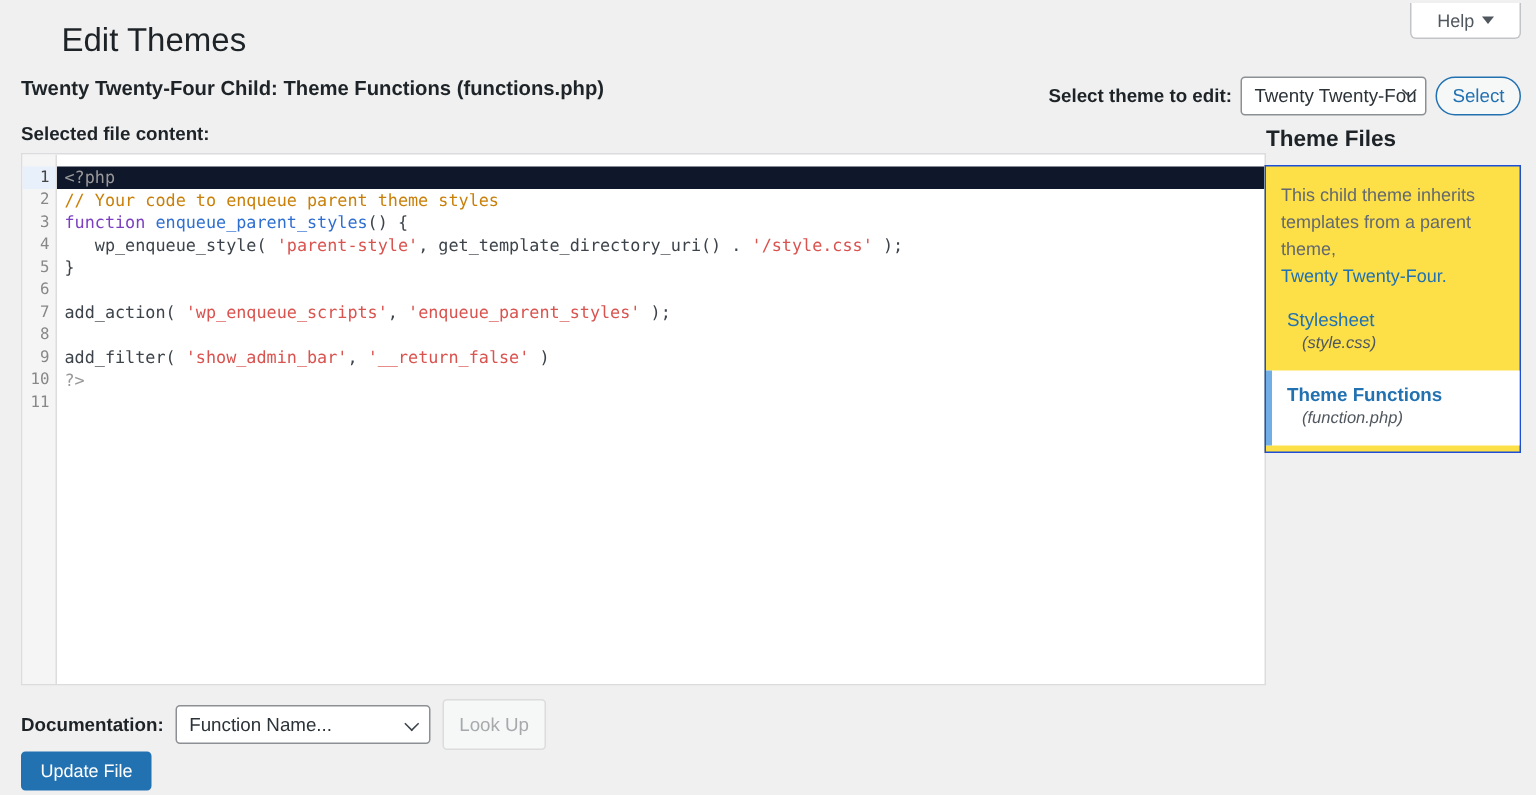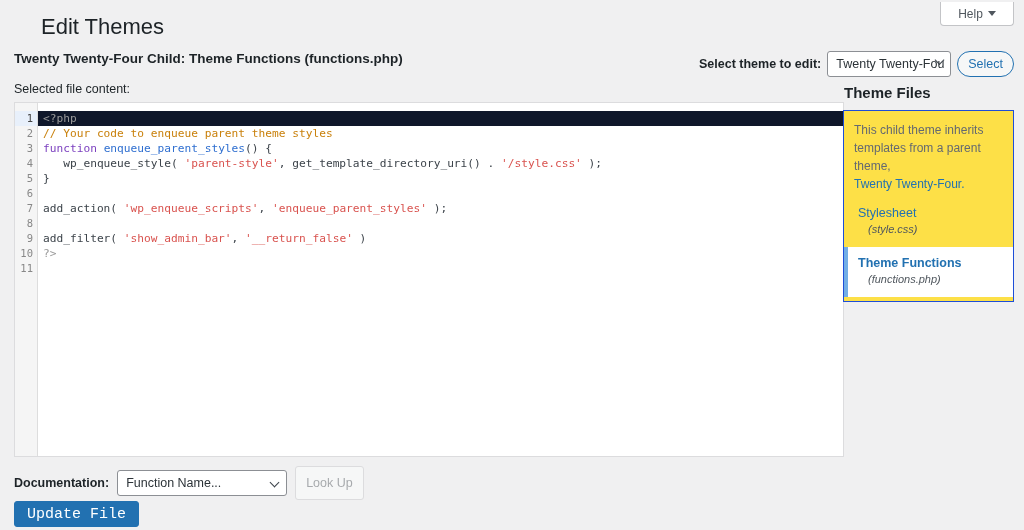--- a/index.html
+++ b/index.html
@@ -48,21 +48,21 @@
     position: absolute;
     left: 14px; top: 51px;
     font-size: 13.5px;
     font-weight: 700;
     color: #1d2327;
   }
   .selected-label {
     position: absolute;
     left: 14px; top: 82px;
     font-size: 12.5px;
-    font-weight: 400;
+    font-weight: 700;
     color: #1d2327;
   }
 
   
   .theme-select-row {
     position: absolute;
     right: 10px; top: 51px;
     display: flex;
     align-items: center;
     gap: 6px;
@@ -254,22 +254,22 @@
   }
   .btn-primary {
     position: absolute;
     left: 14px; top: 501px;
     height: 26px;
     padding: 4px 12px;
     background: #2271b1;
     border: 1px solid #2271b1;
     border-radius: 3px;
     color: #fff;
-    font-size: 15px;
-    font-family: Liberation Mono, monospace;
+    font-size: 12px;
+    font-family: Liberation Sans, sans-serif;
     display: flex; align-items: center;
     cursor: pointer;
   }
 </style>
 </head>
 <body>
 
 <div class="help-tab">
   <span>Help</span>
   <span class="caret-down"></span>
@@ -324,21 +324,21 @@
     <span>templates from a parent theme,</span><br>
     <a href="#">Twenty Twenty-Four.</a>
   </div>
   <div>
       <div class="file-item">
         <div class="fname">Stylesheet</div>
         <div class="fsub">(style.css)</div>
       </div>
       <div class="file-item active">
         <div class="fname">Theme Functions</div>
-        <div class="fsub">(functions.php)</div>
+        <div class="fsub">(function.php)</div>
       </div>
     </div>
 </div>
 
 <div class="doc-row">
   <span class="doc-label">Documentation:</span>
   <div class="doc-select">
     <span>Function Name...</span>
     <span class="chev"></span>
   </div>

